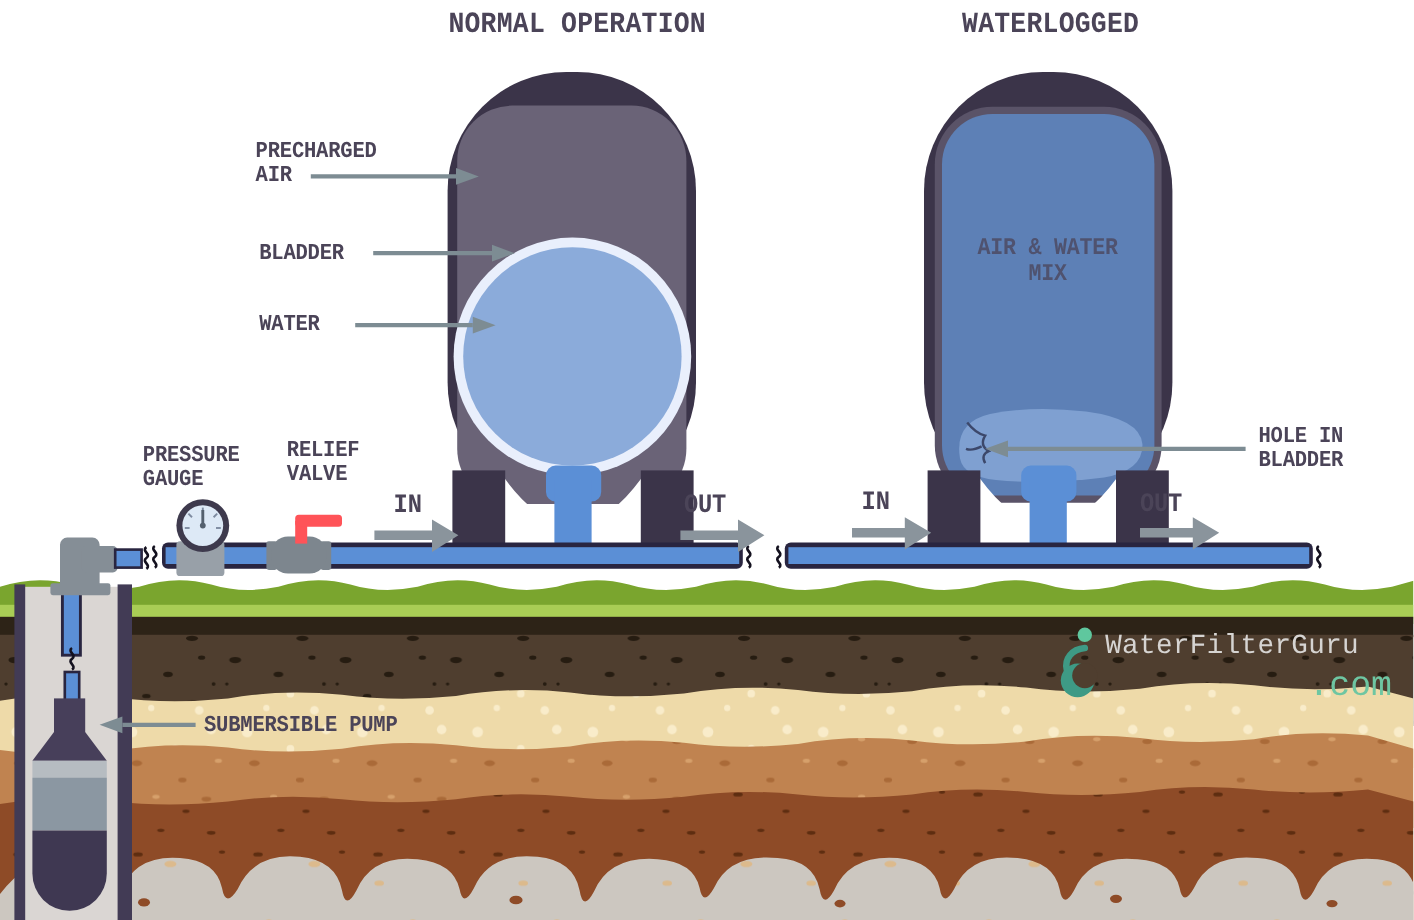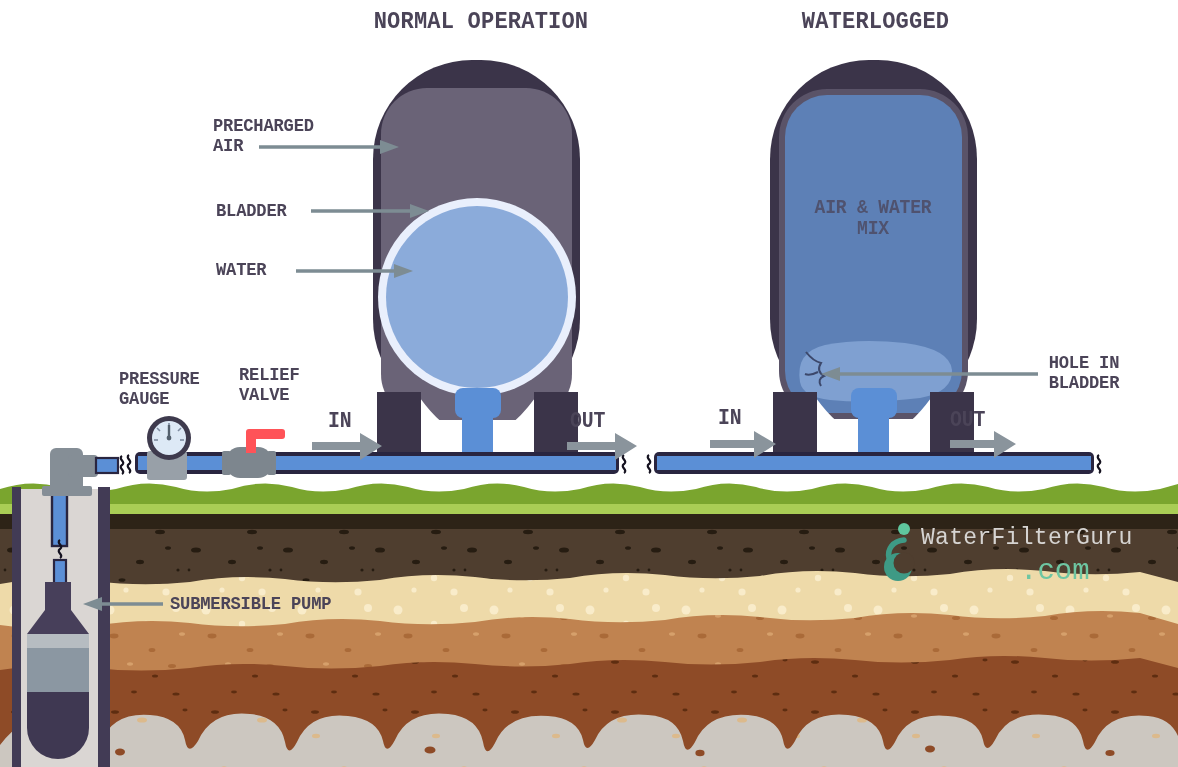--- a/index.html
+++ b/index.html
@@ -9,21 +9,21 @@
   .lbl{position:absolute;font-weight:700;color:#4b4458;font-size:19px;line-height:1.06;
        letter-spacing:-.2px;white-space:normal;}
   .sx{transform:scaleX(.9);transform-origin:0 0;}
   .sxc{transform:scaleX(.9);transform-origin:50% 0;text-align:center;}
   .ttl{font-size:24.5px;letter-spacing:.2px;}
   .inout{font-size:22px;}
   .mix{font-size:20px;color:#4d4b63;opacity:.85;}
   .nowrap{white-space:nowrap;}
   .logo-name{position:absolute;left:921px;top:525px;font-weight:500;font-size:23px;
              color:#d6d4d2;letter-spacing:.3px;white-space:nowrap;}
-  .logo-tld{position:absolute;left:1020px;top:555px;width:140px;
+  .logo-tld{position:absolute;left:1020px;top:555px;width:140px;text-align:right;
             font-weight:500;font-size:29px;color:#6ec6a2;white-space:nowrap;}
 </style>
 </head>
 <body>
 
 <div class="stage">
 
 <svg width="1178" height="767" viewBox="0 0 1178 767">
   <defs>
     <pattern id="pUmber" width="92" height="54" patternUnits="userSpaceOnUse">

